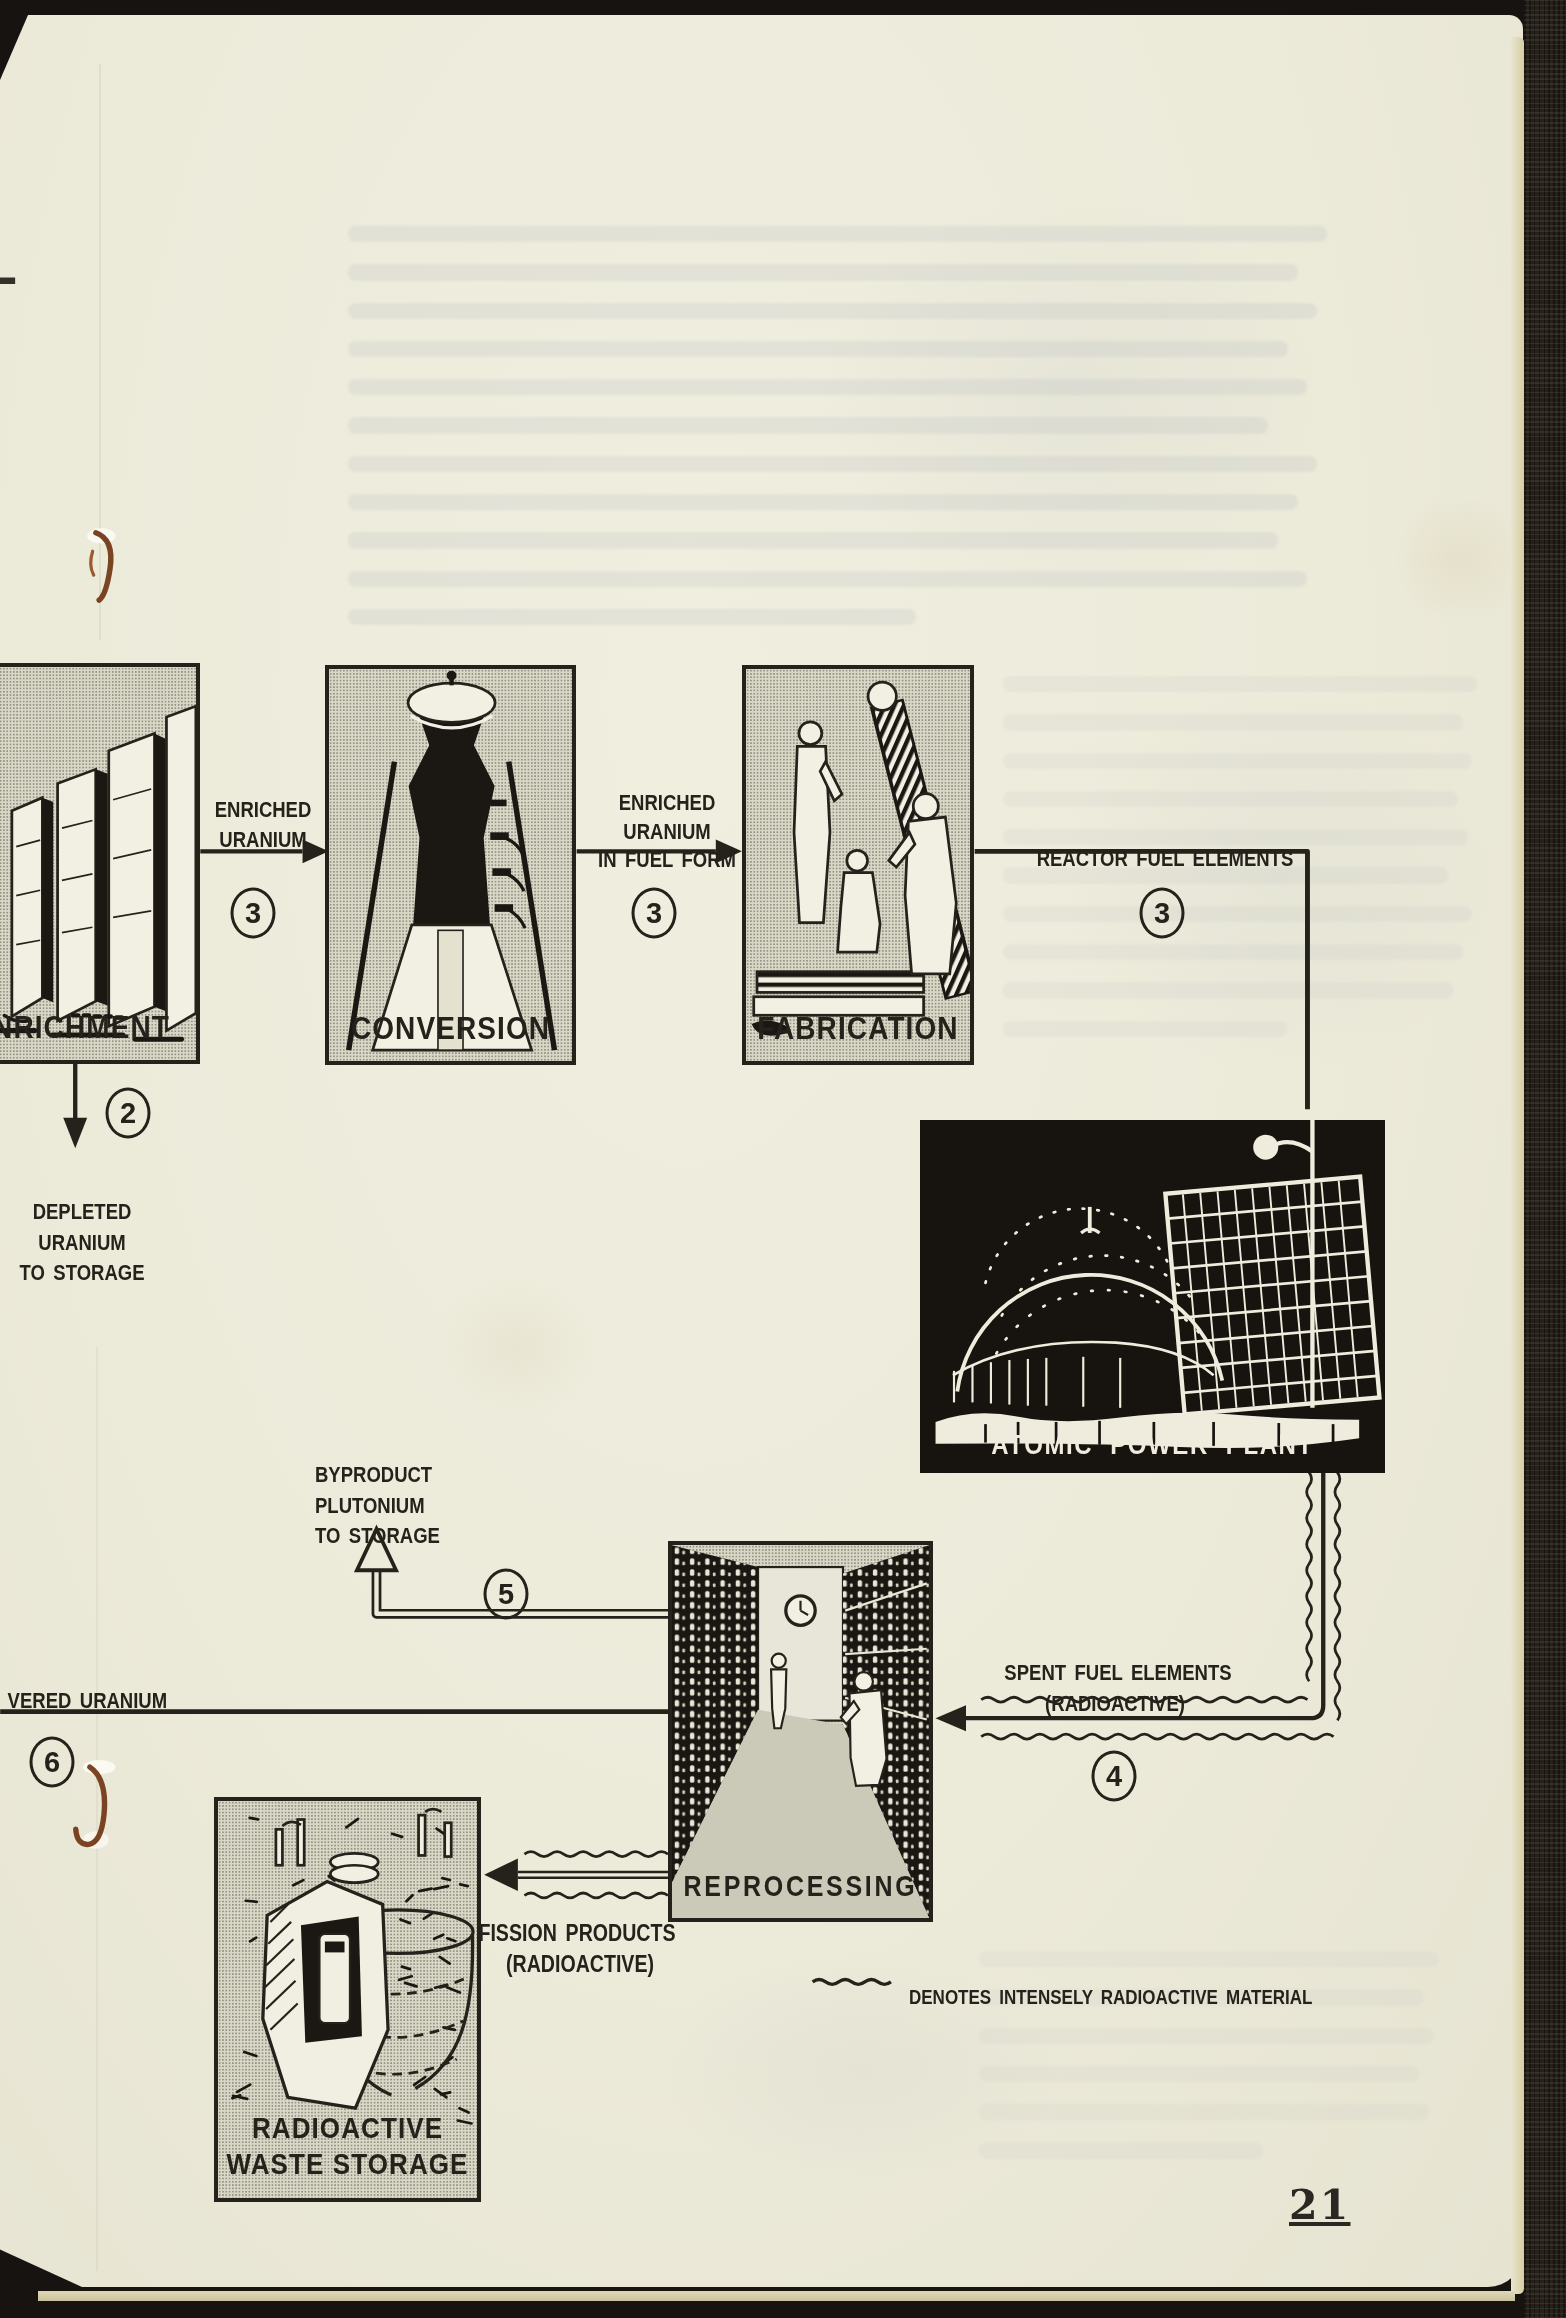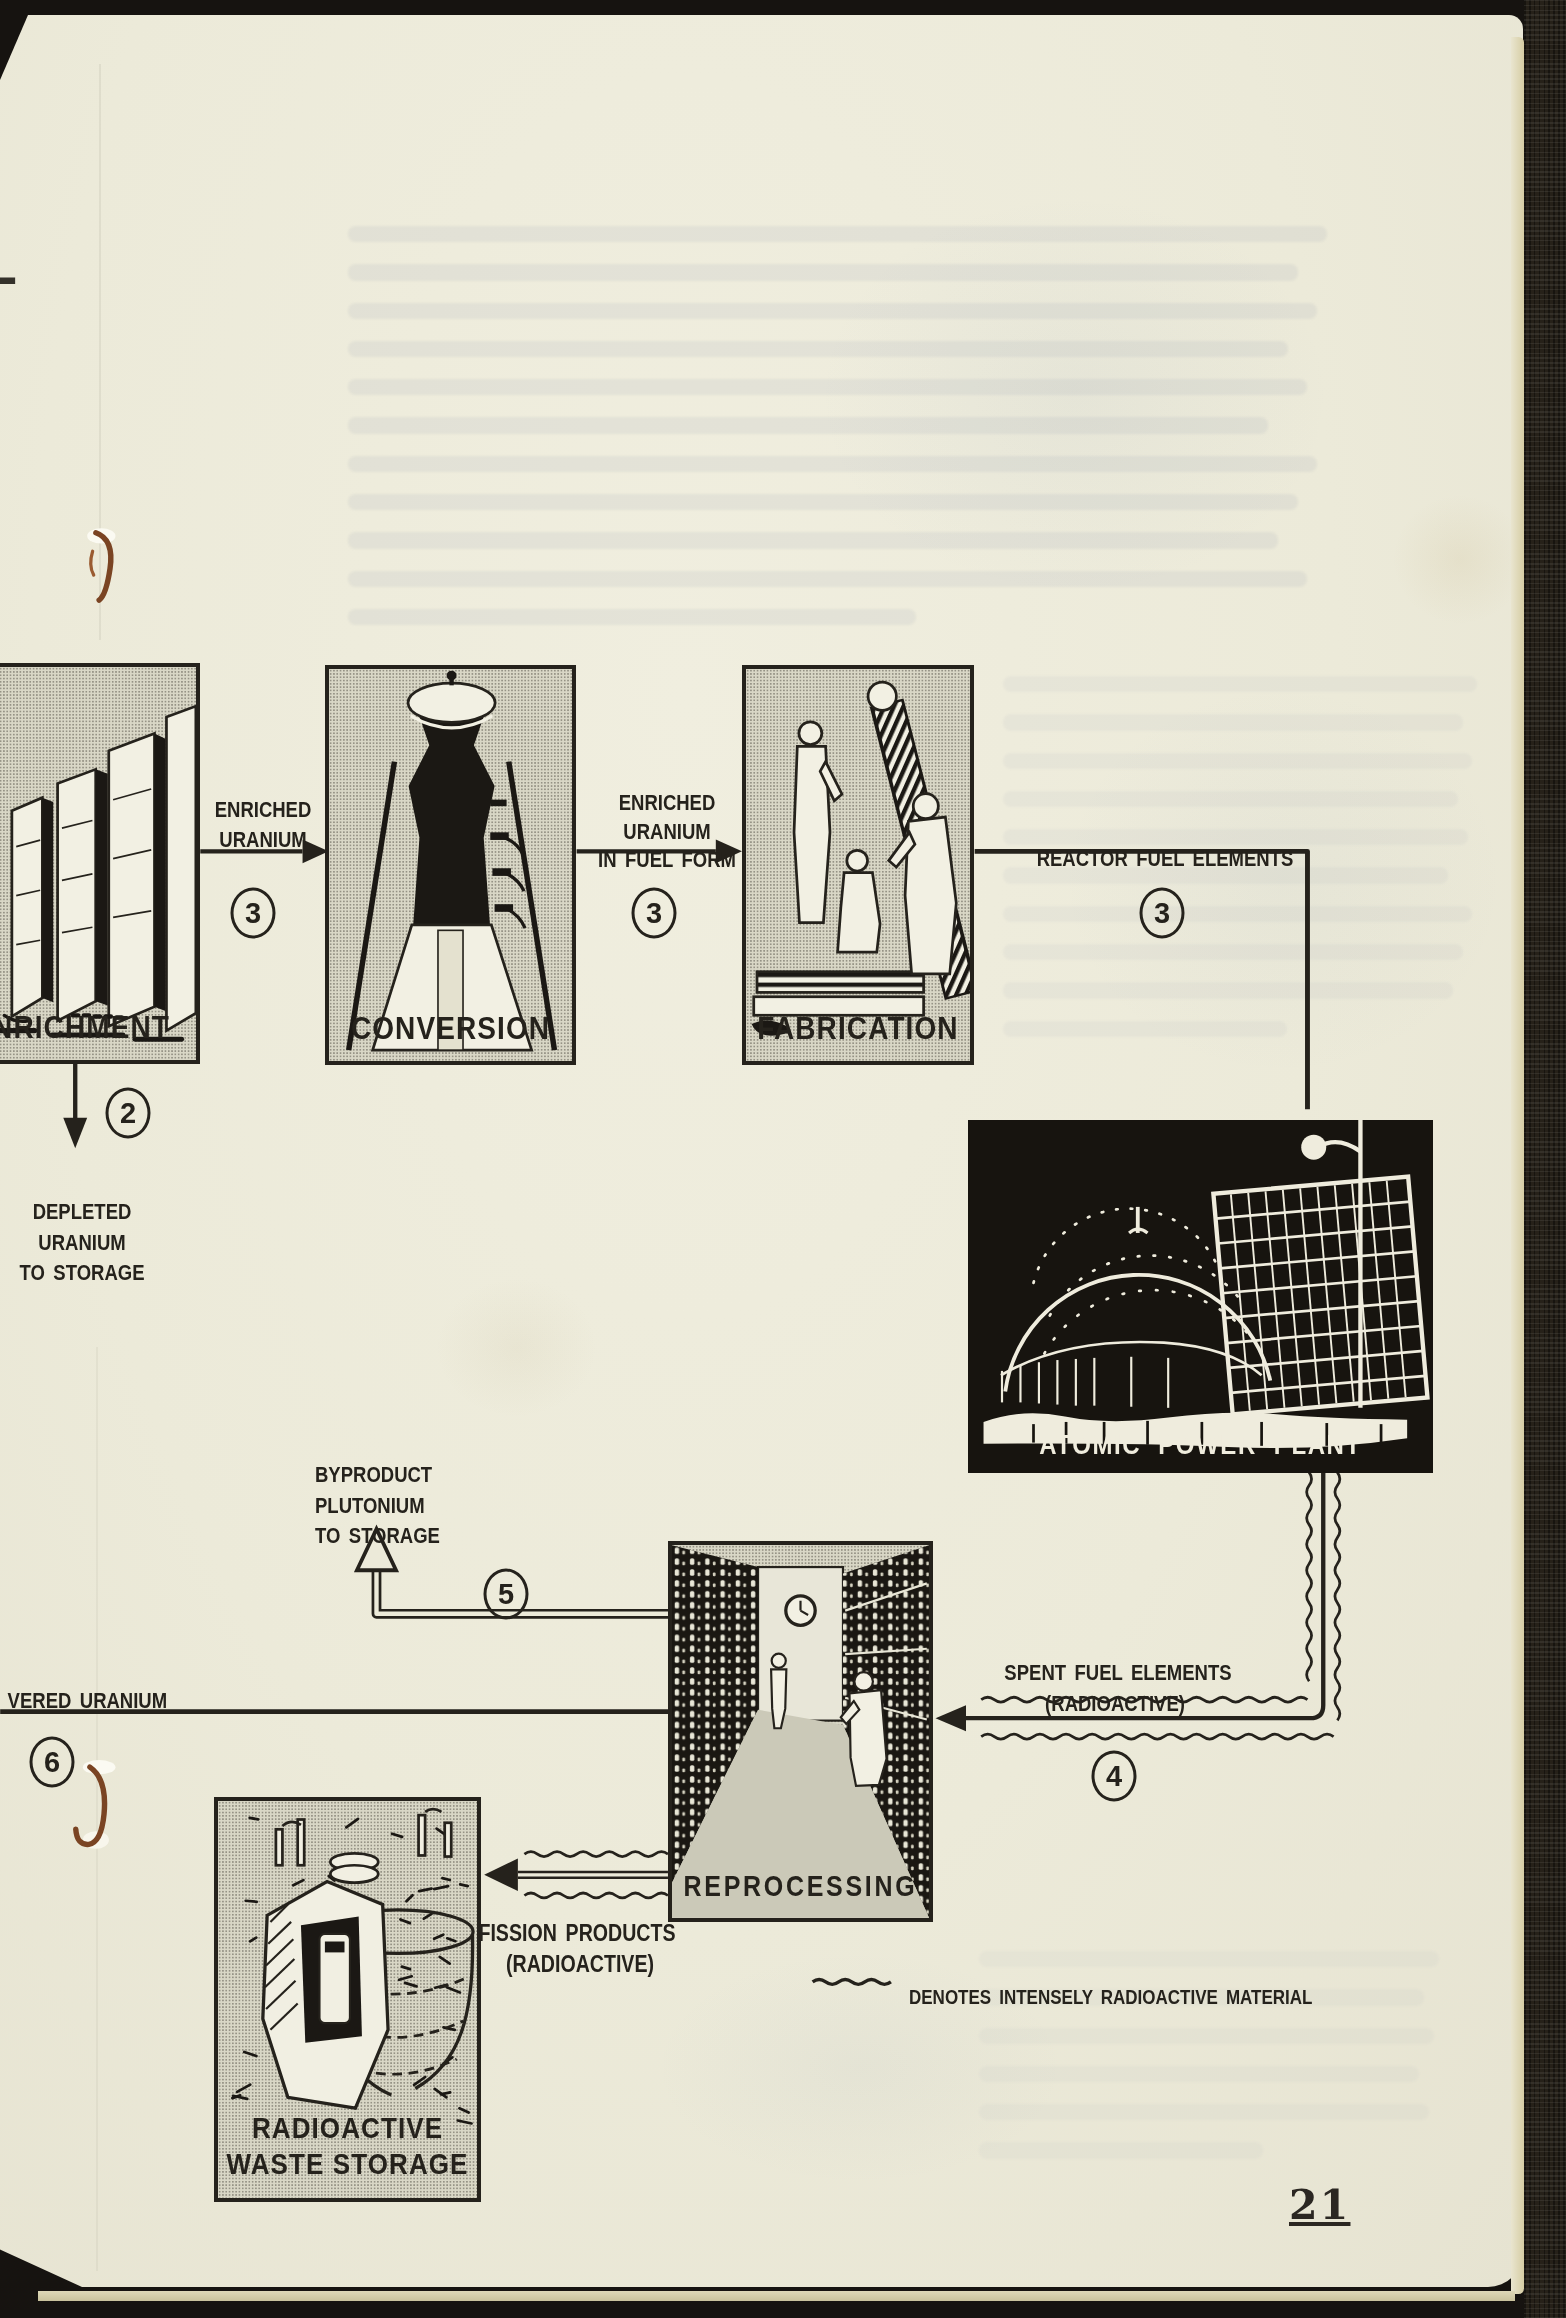--- a/index.html
+++ b/index.html
@@ -216,21 +216,21 @@
           <path d="M 180 374 L 232 374 L 246 468 L 240 520 L 168 520 L 174 438 Z"></path>
           <circle cx="330" cy="252" r="23"></circle>
           <path d="M 298 280 L 366 272 L 386 430 L 374 560 L 304 560 L 292 416 Z"></path>
           <path d="M 300 300 L 262 352 L 276 364 L 310 322 Z"></path>
           <path d="M 146 170 L 176 230 L 162 242 L 136 188 Z"></path>
         </g>
       </svg>
       <div class="btitle" style="bottom:14px;font-size:28px;">FABRICATION</div>
     </div>
 
-    <div class="stbox" style="left:968px;top:1105px;width:465px;height:353px;background:#17140f;border:none;text-align:center;">
+    <div class="stbox" style="left:920px;top:1105px;width:465px;height:353px;background:#17140f;border:none;text-align:center;">
       <svg class="artsvg" viewBox="0 0 855 650">
         <g stroke="#efecdd" fill="none">
           <path d="M 68 500 A 248 248 0 0 1 556 480" stroke-width="7"></path>
           <line x1="312" y1="160" x2="312" y2="208" stroke-width="7"></line>
           <path d="M 296 208 q 16 -14 34 0" stroke-width="6"></path>
           <path d="M 150 360 A 210 210 0 0 1 500 330" stroke-width="5" stroke-dasharray="3 26" stroke-linecap="round"></path>
           <path d="M 140 430 A 230 230 0 0 1 520 400" stroke-width="5" stroke-dasharray="3 28" stroke-linecap="round"></path>
           <path d="M 120 300 A 180 180 0 0 1 460 272" stroke-width="5" stroke-dasharray="3 24" stroke-linecap="round"></path>
           <path d="M 60 470 q 120 -70 300 -60 q 120 8 180 60" stroke-width="5"></path>
         </g>

